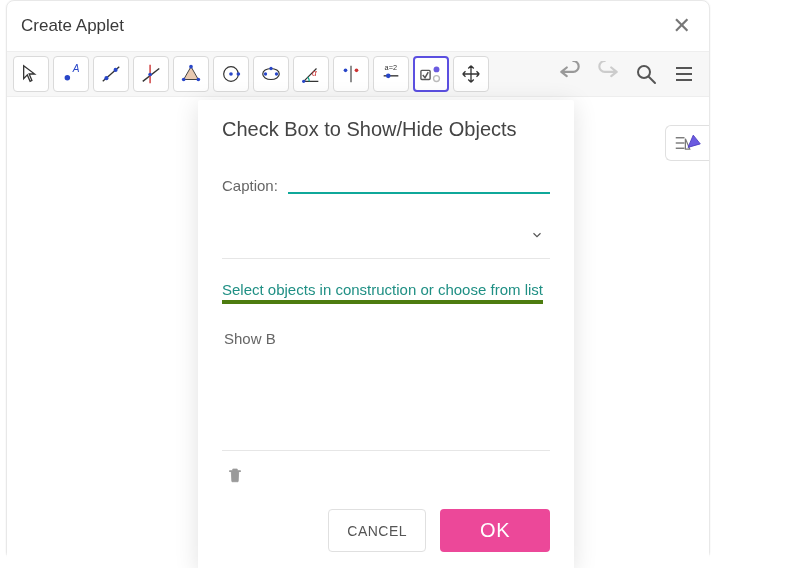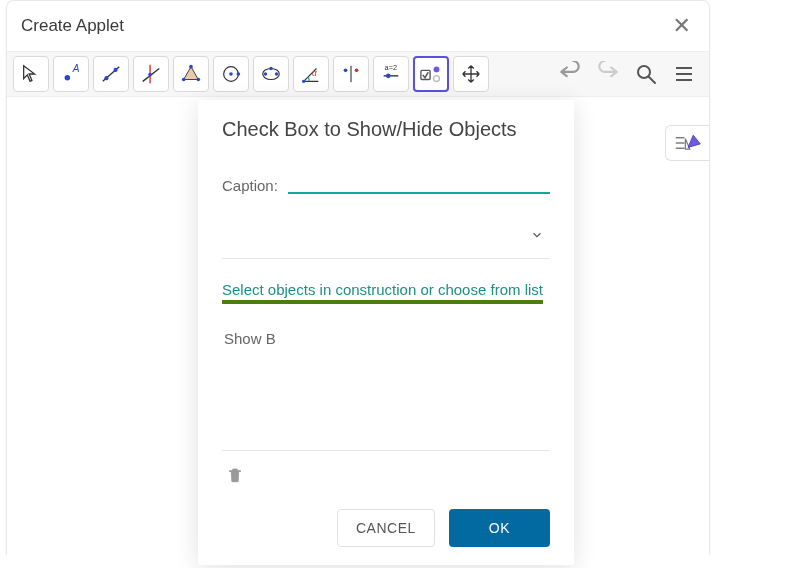--- a/index.html
+++ b/index.html
@@ -155,25 +155,25 @@
     background: #fff;
     border: 1px solid #e0e0e0;
     border-radius: 4px;
     padding: 10px 18px;
     font-size: 14px;
     letter-spacing: 0.5px;
     color: #555;
     cursor: pointer;
   }
   .btn-ok {
-    background: #0369a1;
+    background: #ec4899;
     border: none;
     border-radius: 4px;
     padding: 10px 40px;
-    font-size: 14px;
+    font-size: 20px;
     letter-spacing: 0.5px;
     color: #fff;
     cursor: pointer;
   }
   svg { display:block; }
 </style>
 </head>
 <body>
 
 <div class="window">

